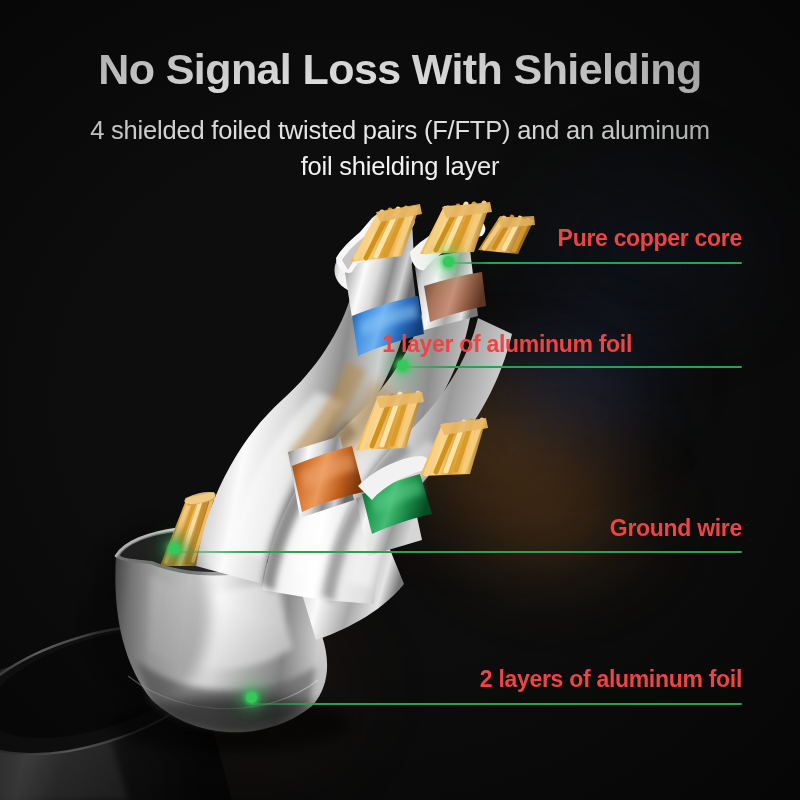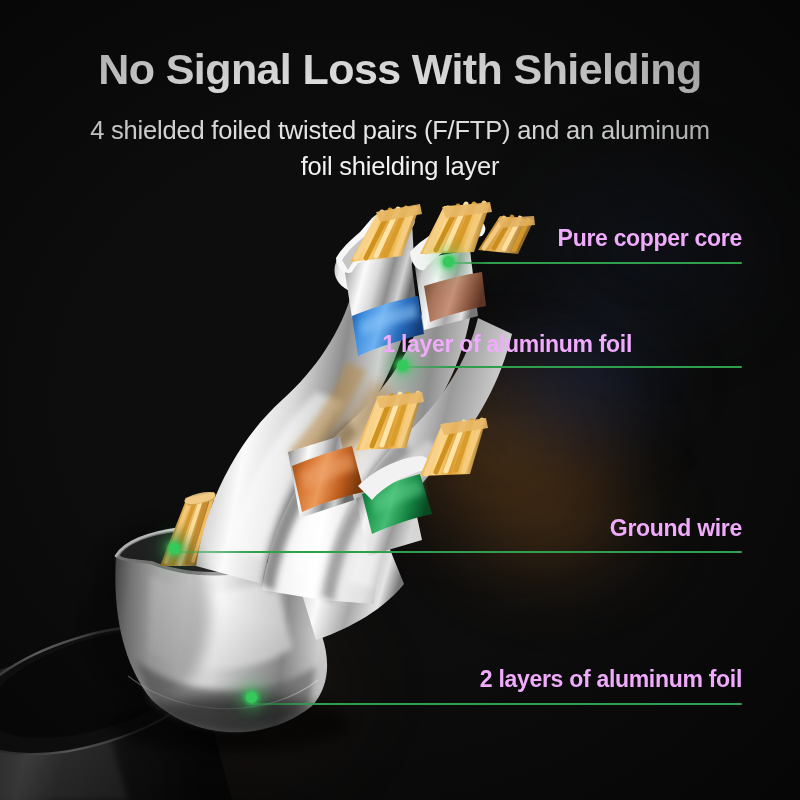--- a/index.html
+++ b/index.html
@@ -75,21 +75,21 @@
 
   
   #product { position:absolute; left:0; top:0; width:800px; height:800px; }
   #product svg { display:block; width:800px; height:800px; }
 
   
   .callout { position:absolute; }
 
   .callout-label {
     position:absolute;
-    color:#f0abfc;
+    color:#ef4444;
     font-size:23px;
     font-weight:700;
     letter-spacing:-.3px;
     white-space:nowrap;
     text-align:right;
     right:0;
   }
 
   .callout-line {
     position:absolute;

